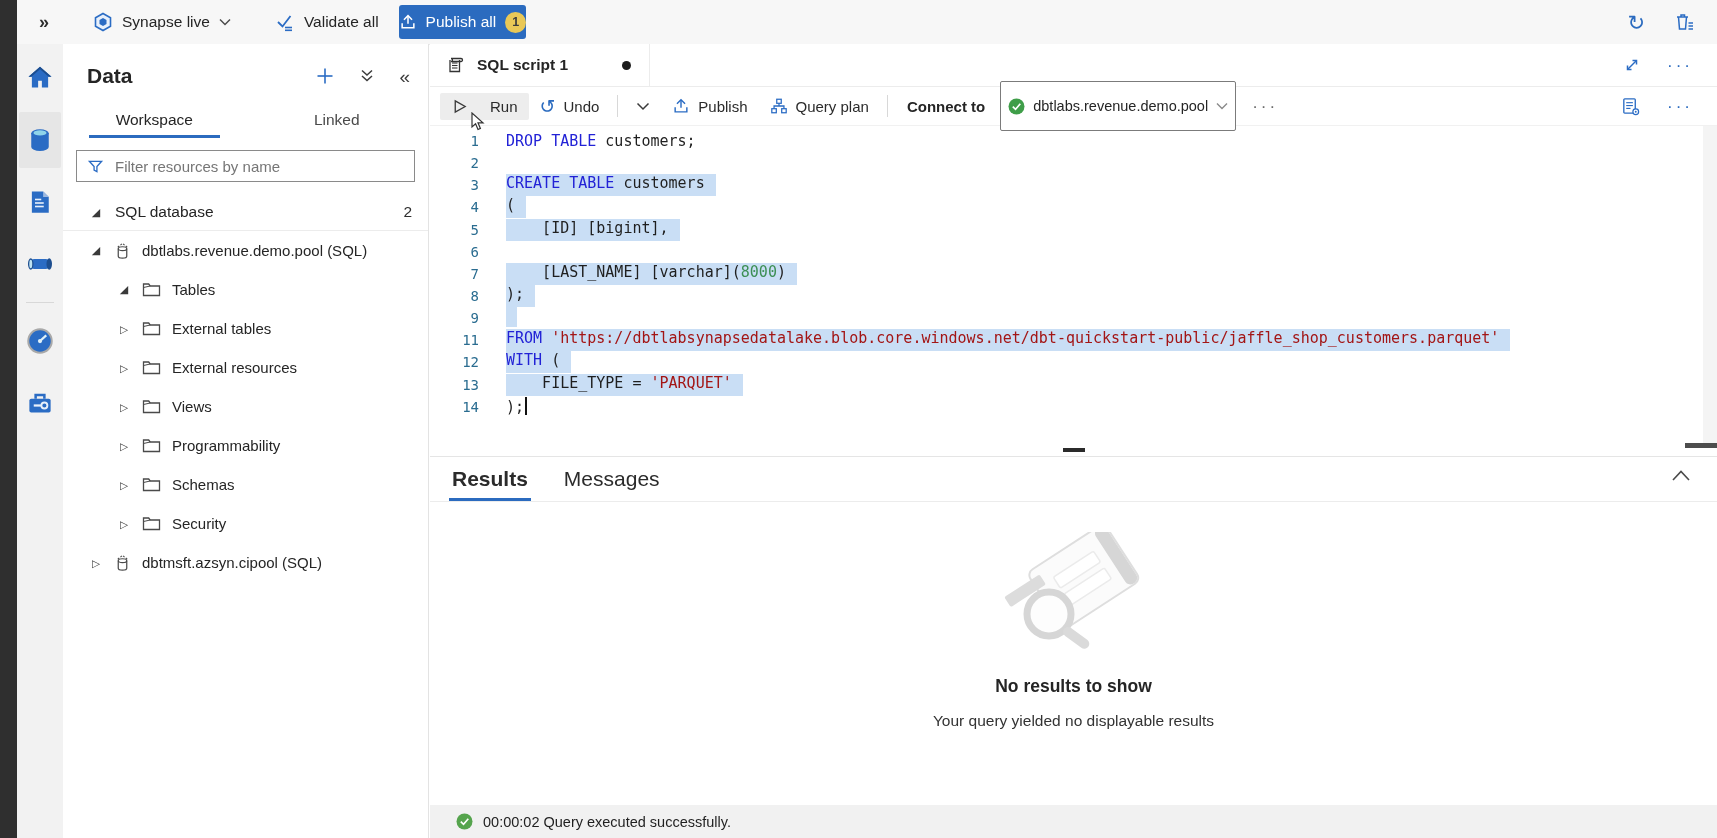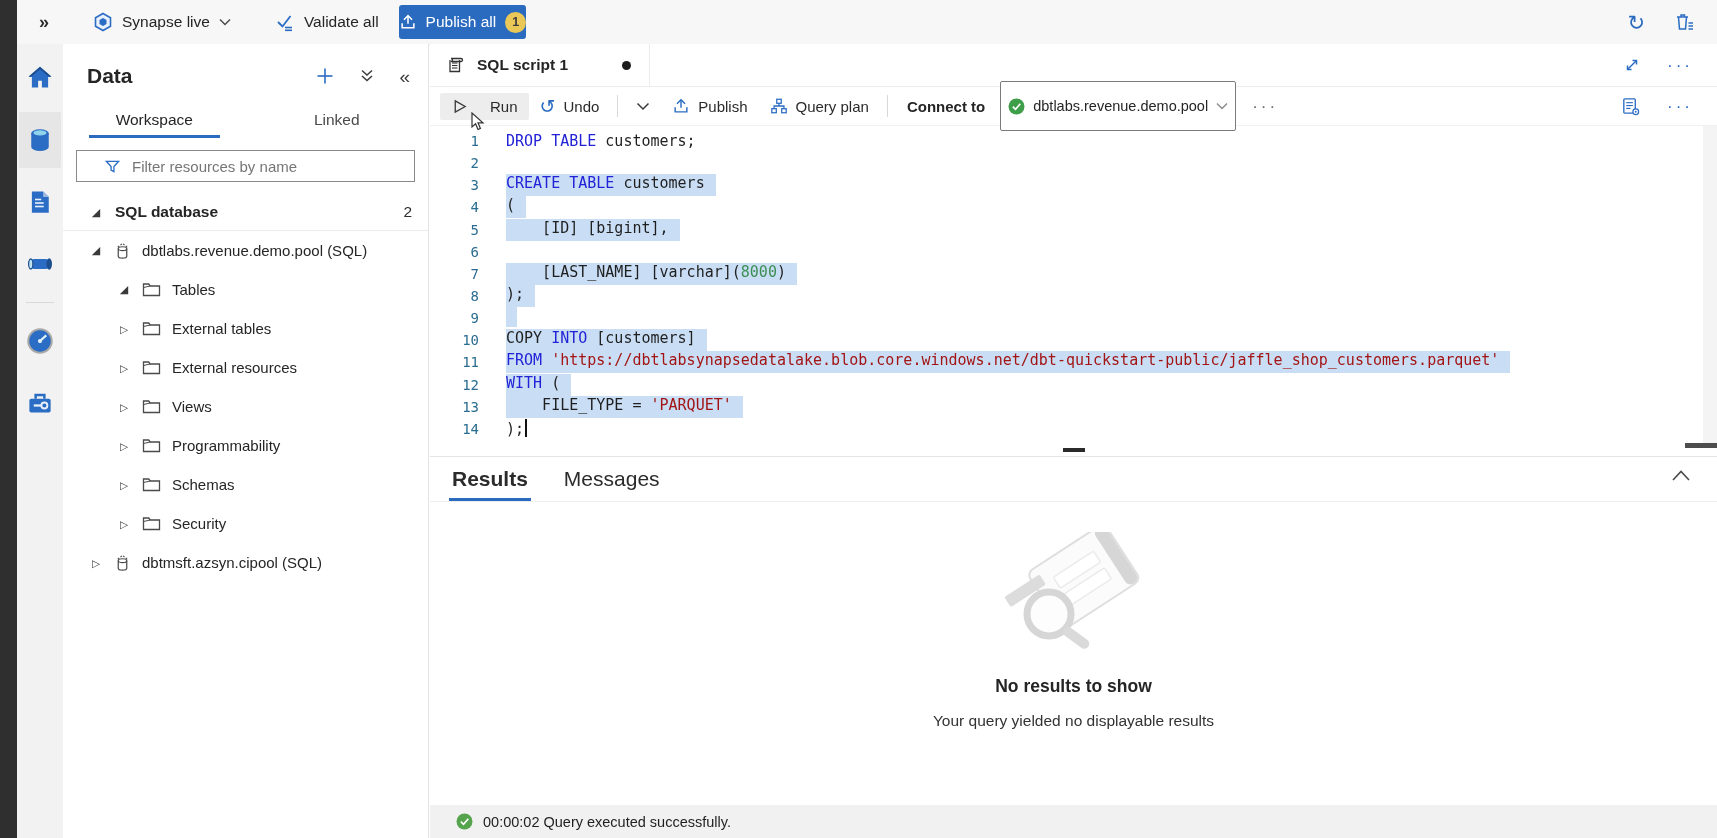--- a/index.html
+++ b/index.html
@@ -37,26 +37,26 @@
               border-right:1px solid #e3e3e3;box-sizing:border-box;}
   .dp-header{display:flex;align-items:center;padding:20px 18px 0 24px;}
   .dp-title{font-size:21px;font-weight:700;}
   .dp-header-icons{margin-left:auto;display:flex;align-items:center;gap:24px;}
   .dbl-left{font-size:19px;color:#3c3c3c;line-height:1;}
   .dp-tabs{display:flex;margin-top:14px;}
   .dp-tab{flex:1;text-align:center;font-size:15.5px;color:#4a4a4a;padding:9px 0;position:relative;}
   .dp-tab.active{color:#252525;}
   .dp-tab.active::after{content:"";position:absolute;left:26px;right:26px;bottom:0;height:3px;background:#2b6bbf;}
   .dp-filter{margin:12px 13px 0 13px;height:32px;border:1px solid #8a8a8a;display:flex;align-items:center;
-             gap:9px;padding:0 27px;box-sizing:border-box;background:#fff;}
+             gap:9px;padding:0 10px;box-sizing:border-box;background:#fff;}
   .dp-filter input{border:0;outline:0;flex:1;font-size:15px;font-family:"Liberation Sans",sans-serif;color:#2b2b2b;background:transparent;}
   .dp-filter input::placeholder{color:#767676;}
   .tree-root-row{display:flex;align-items:center;margin-top:12px;padding:0 16px 0 26px;height:36px;
                  font-size:15.5px;border-bottom:1px solid #ececec;}
-  .tree-root-label{font-weight:700;margin-left:12px;}
+  .tree-root-label{font-weight:400;margin-left:12px;}
   .tree-root-count{margin-left:auto;color:#2f2f2f;}
   .tree-row{display:flex;align-items:center;height:39px;font-size:15px;}
   .twisty{width:14px;font-size:10.5px;color:#3a3a3a;text-align:center;flex:none;}
   .twisty.exp{font-size:11px;}
   .tree-icon{margin:0 11px 0 11px;flex:none;display:flex;}
   .tree-label{white-space:nowrap;}
 
   
   .editor{position:absolute;left:430px;top:44px;width:1287px;height:794px;display:flex;
           flex-direction:column;background:#fff;}
@@ -513,24 +513,20 @@
         </div>
         <div class="code-line">
           <span class="ln">8</span>
           <span class="lc"><span class="sel"><span class="tok-pl">);</span></span></span>
         </div>
         <div class="code-line">
           <span class="ln">9</span>
           <span class="lc"><span class="sel empty"></span></span>
         </div>
         <div class="code-line">
-          <span class="ln">10</span>
-          <span class="lc"><span class="sel"><span class="tok-pl">COPY </span><span class="tok-kw">INTO</span><span class="tok-pl"> [customers]</span></span></span>
-        </div>
-        <div class="code-line">
           <span class="ln">11</span>
           <span class="lc"><span class="sel"><span class="tok-kw">FROM</span><span class="tok-pl"> </span><span class="tok-str">'https://dbtlabsynapsedatalake.blob.core.windows.net/dbt-quickstart-public/jaffle_shop_customers.parquet'</span></span></span>
         </div>
         <div class="code-line">
           <span class="ln">12</span>
           <span class="lc"><span class="sel"><span class="tok-kw">WITH</span><span class="tok-pl"> (</span></span></span>
         </div>
         <div class="code-line">
           <span class="ln">13</span>
           <span class="lc"><span class="sel"><span class="tok-pl">    FILE_TYPE = </span><span class="tok-str">'PARQUET'</span></span></span>

